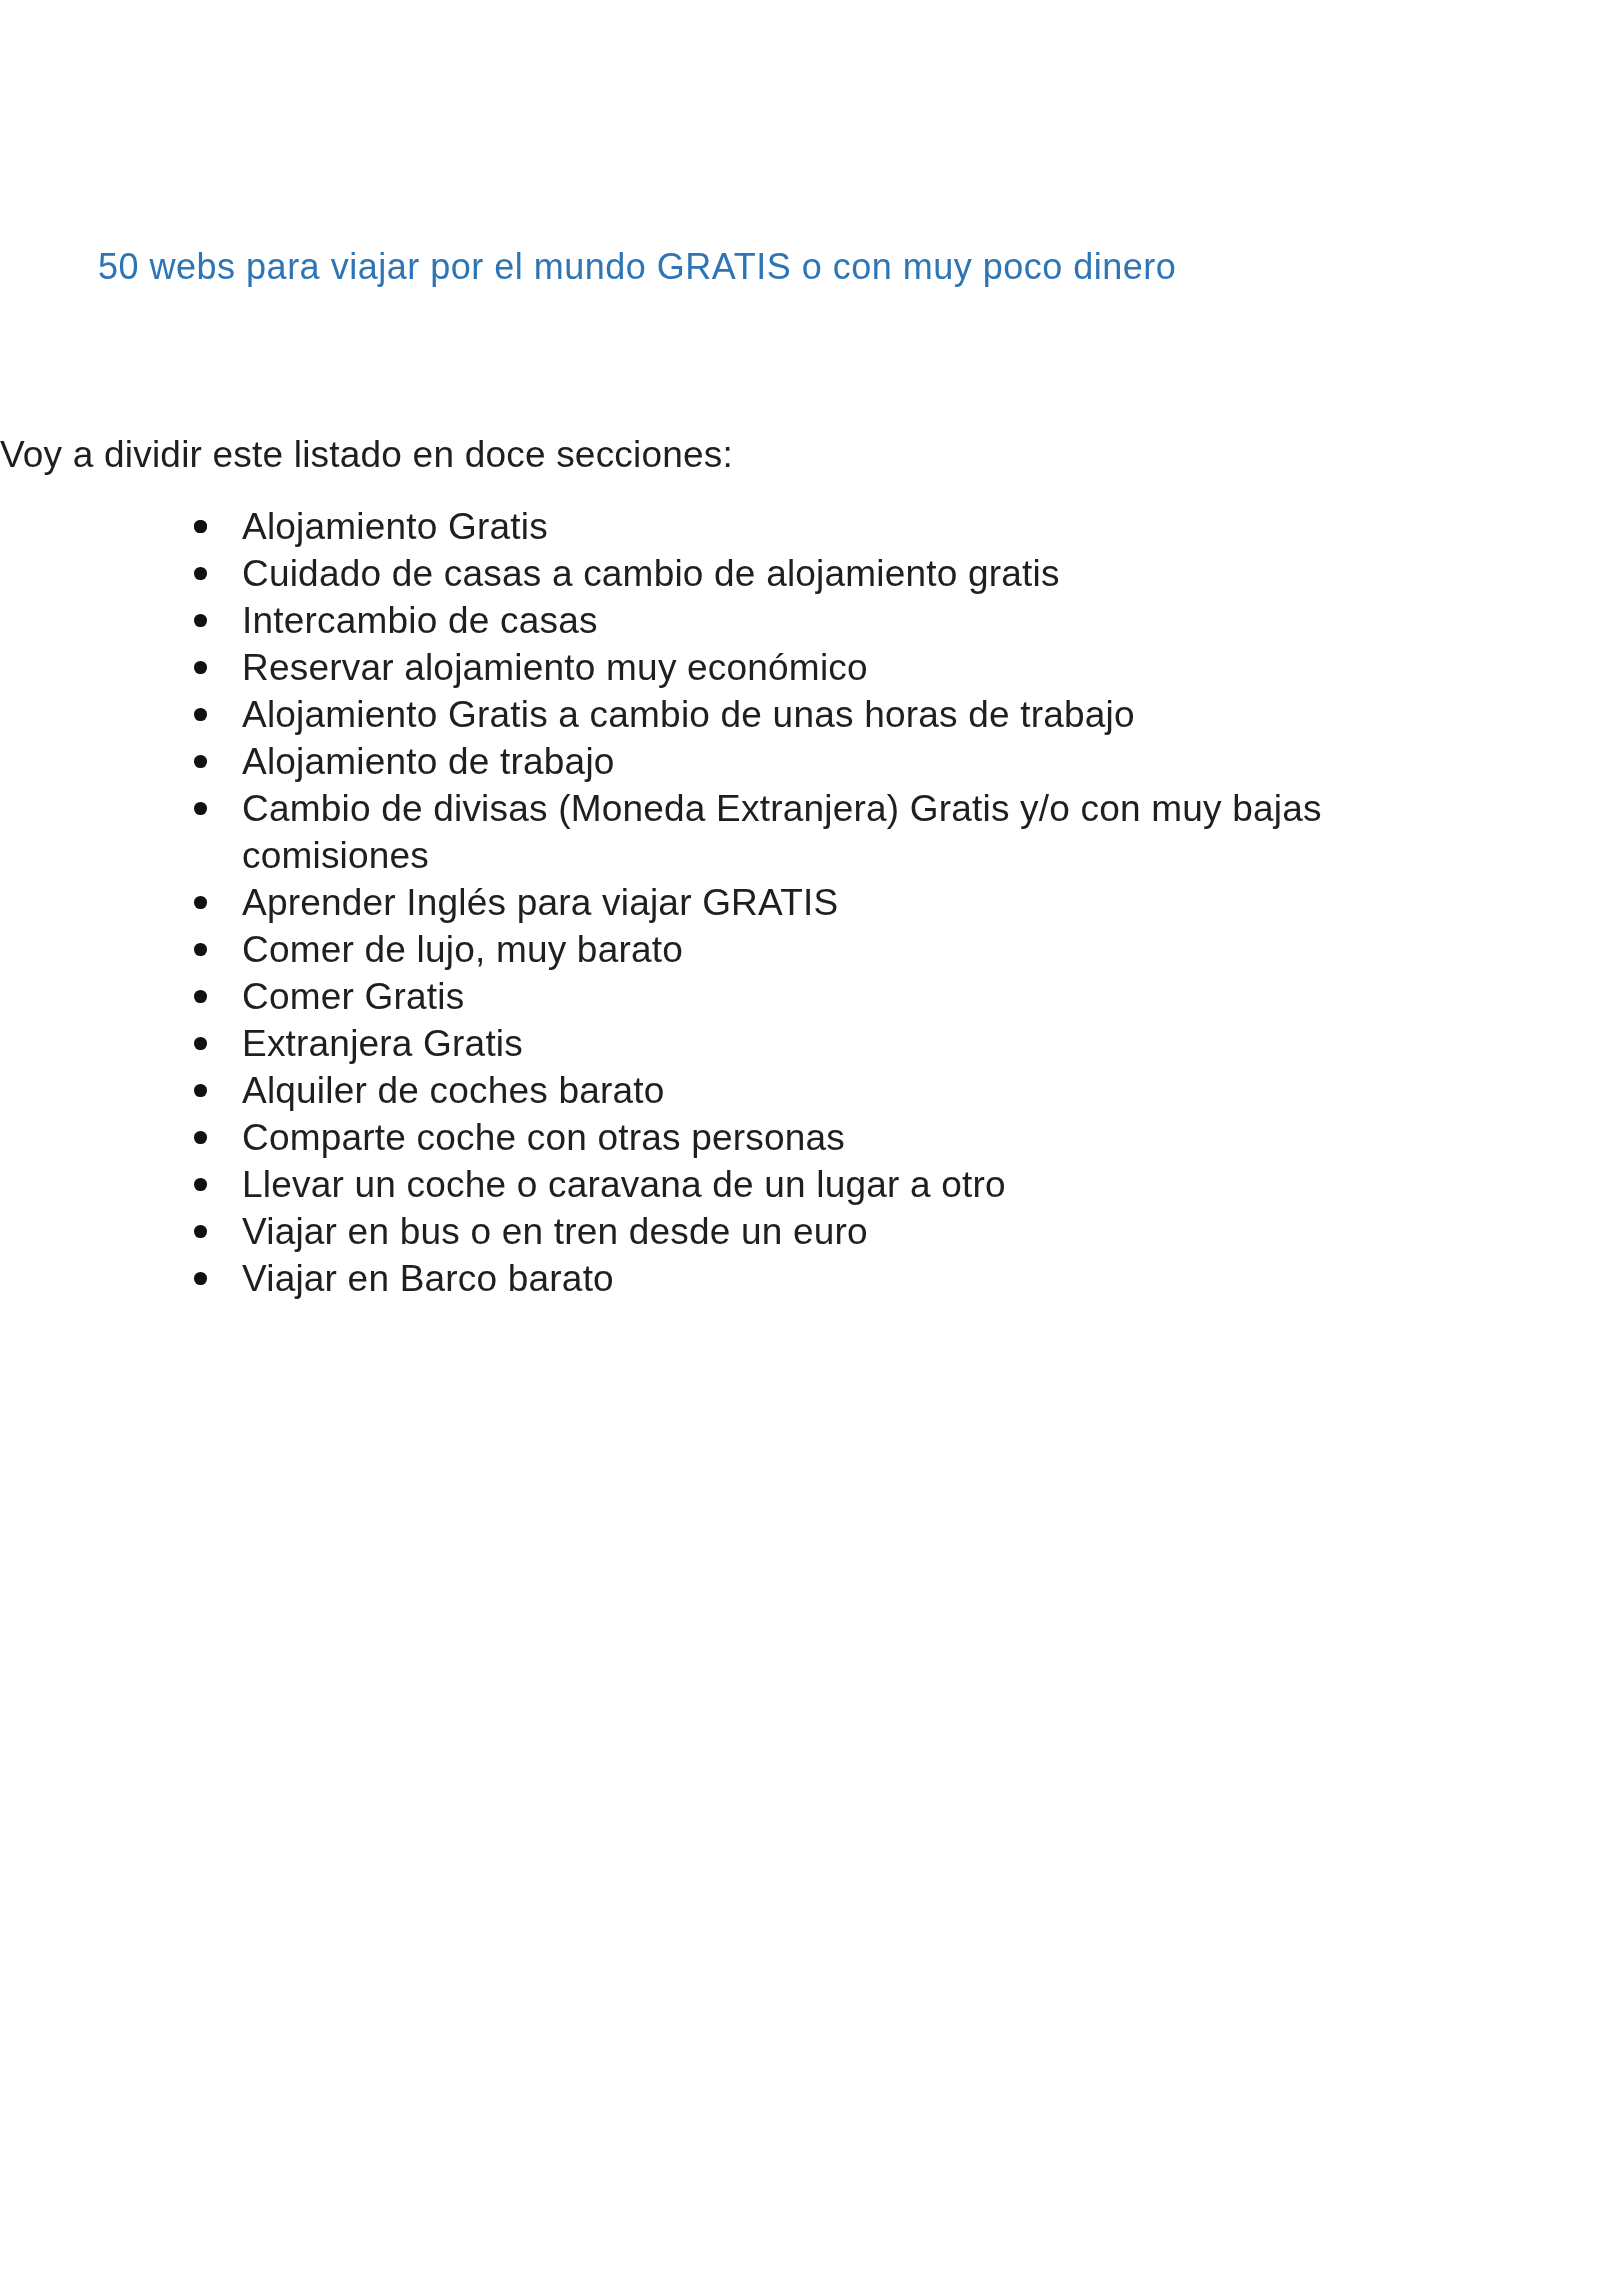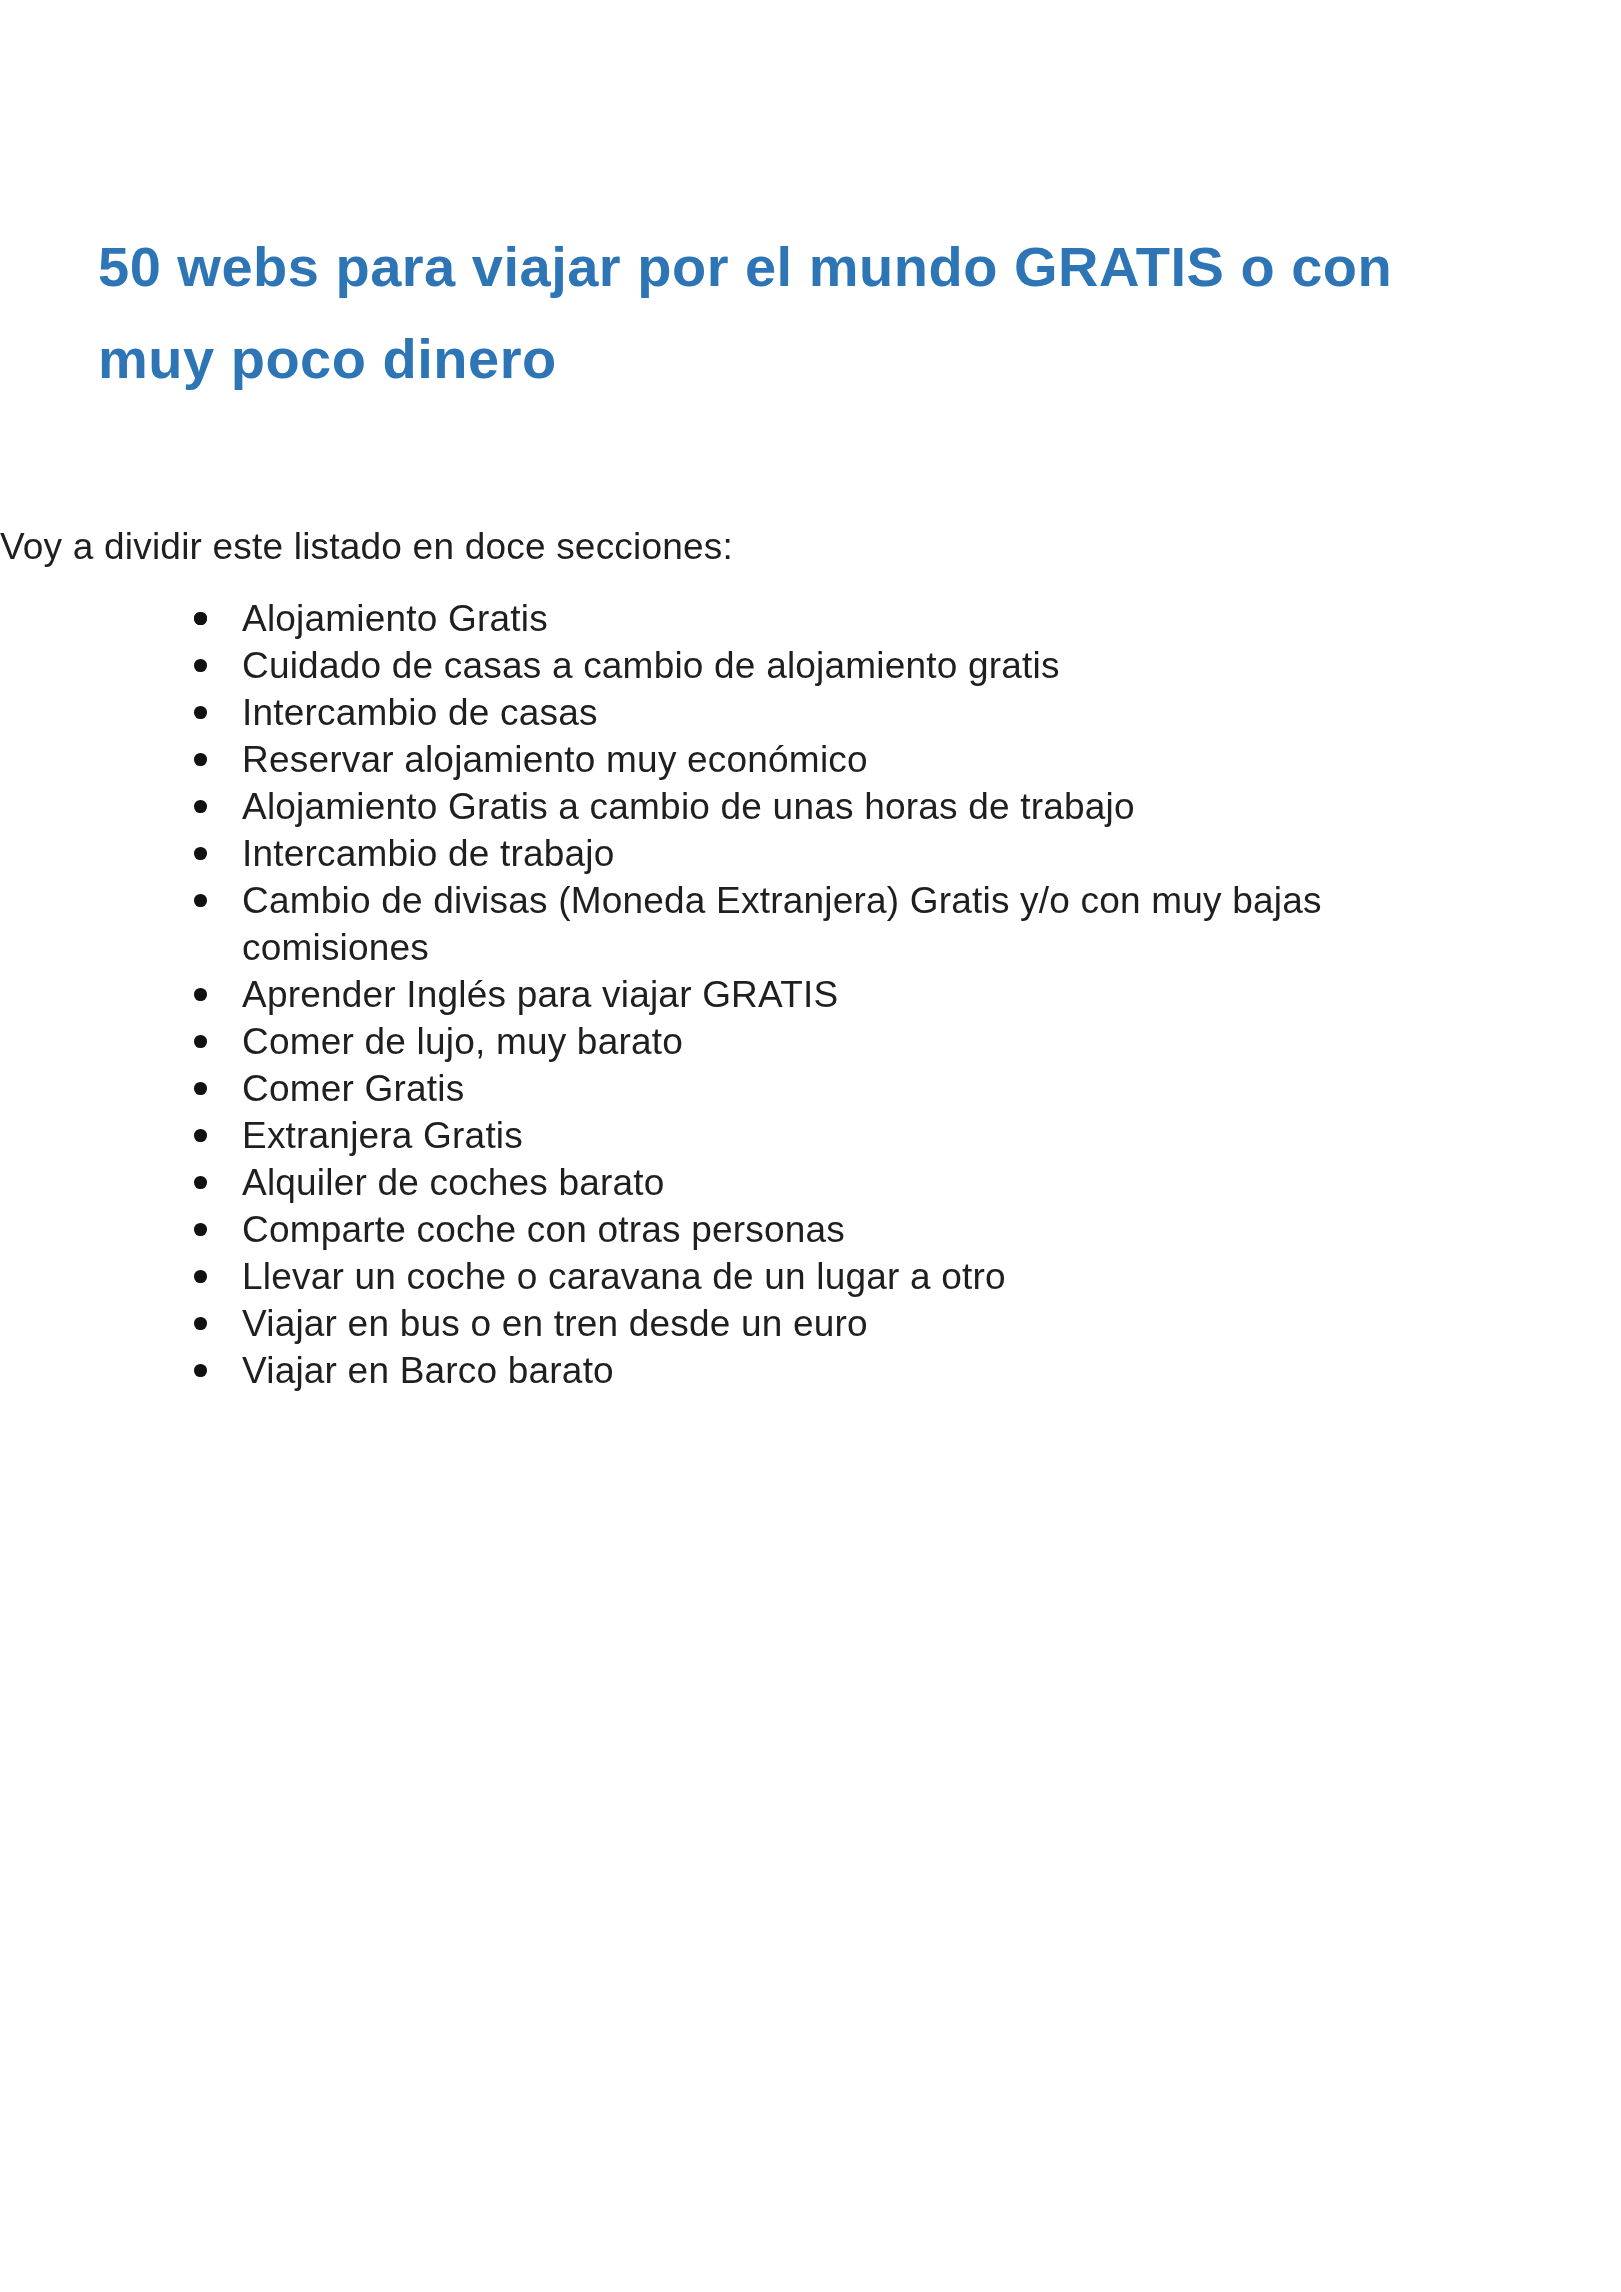--- a/index.html
+++ b/index.html
@@ -13,23 +13,23 @@
     height: 2293px;
     background: var(--page_background, #ffffff);
     font-family: "Liberation Sans", "DejaVu Sans", sans-serif;
     color: var(--body_text, #1f1f1f);
     overflow: hidden;
   }
   .title {
     margin: 0;
     padding: 221px 0 0 98px;
     max-width: 1392px;
-    font-size: 56px;
+    font-size: 36px;
     line-height: 92px;
-    font-weight: 700;
+    font-weight: 400;
     letter-spacing: 0.5px;
     color: var(--title_blue, #2e75b6);
   }
   .intro {
     margin: 118px 0 0 0;
     font-size: 37px;
     line-height: 47px;
     letter-spacing: 0.2px;
   }
   .sections {
@@ -68,21 +68,21 @@
 
   <p class="intro">Voy a dividir este listado en doce secciones:</p>
 
   <ul class="sections">
     <li><span class="bullet"></span></li>
     <li><span class="bullet"></span><span class="item-text">Alojamiento Gratis</span></li>
     <li><span class="bullet"></span><span class="item-text">Cuidado de casas a cambio de alojamiento gratis</span></li>
     <li><span class="bullet"></span><span class="item-text">Intercambio de casas</span></li>
     <li><span class="bullet"></span><span class="item-text">Reservar alojamiento muy económico</span></li>
     <li><span class="bullet"></span><span class="item-text">Alojamiento Gratis a cambio de unas horas de trabajo</span></li>
-    <li><span class="bullet"></span><span class="item-text">Intercambio de trabajo</span></li>
+    <li><span class="bullet"></span><span class="item-text">Alojamiento de trabajo</span></li>
     <li><span class="bullet"></span><span class="item-text">Cambio de divisas (Moneda Extranjera) Gratis y/o con muy bajas comisiones</span></li>
     <li><span class="bullet"></span><span class="item-text">Aprender Inglés para viajar GRATIS</span></li>
     <li><span class="bullet"></span><span class="item-text">Comer de lujo, muy barato</span></li>
     <li><span class="bullet"></span><span class="item-text">Comer Gratis</span></li>
     <li><span class="bullet"></span><span class="item-text">Extranjera Gratis</span></li>
     <li><span class="bullet"></span><span class="item-text">Alquiler de coches barato</span></li>
     <li><span class="bullet"></span><span class="item-text">Comparte coche con otras personas</span></li>
     <li><span class="bullet"></span><span class="item-text">Llevar un coche o caravana de un lugar a otro</span></li>
     <li><span class="bullet"></span><span class="item-text">Viajar en bus o en tren desde un euro</span></li>
     <li><span class="bullet"></span><span class="item-text">Viajar en Barco barato</span></li>

